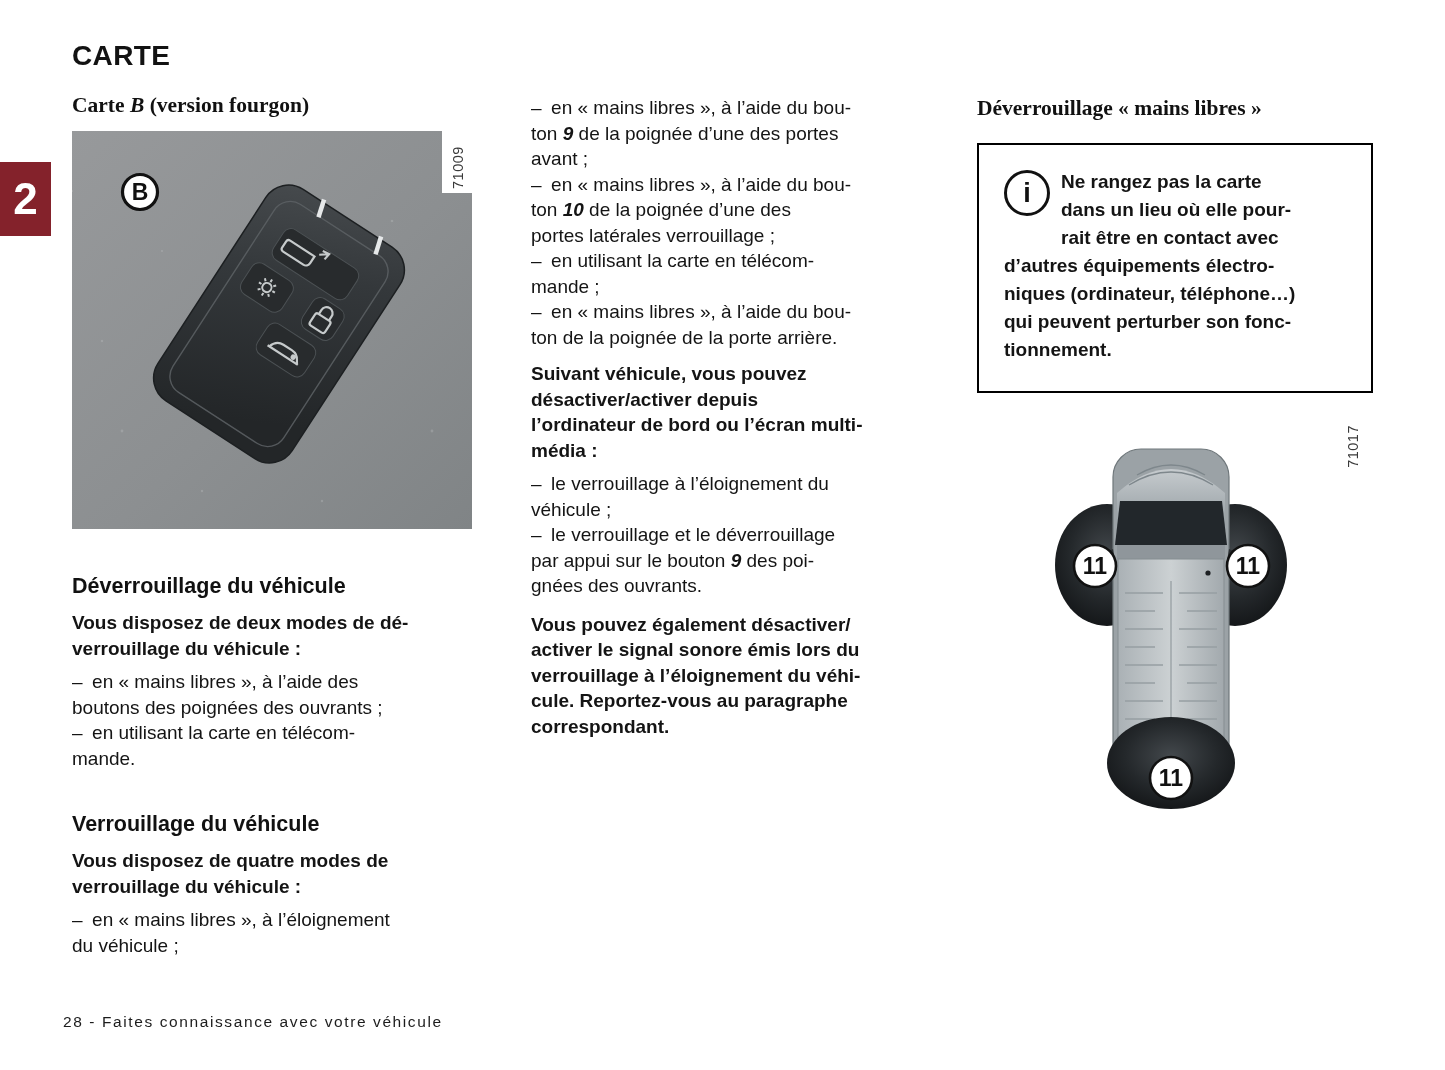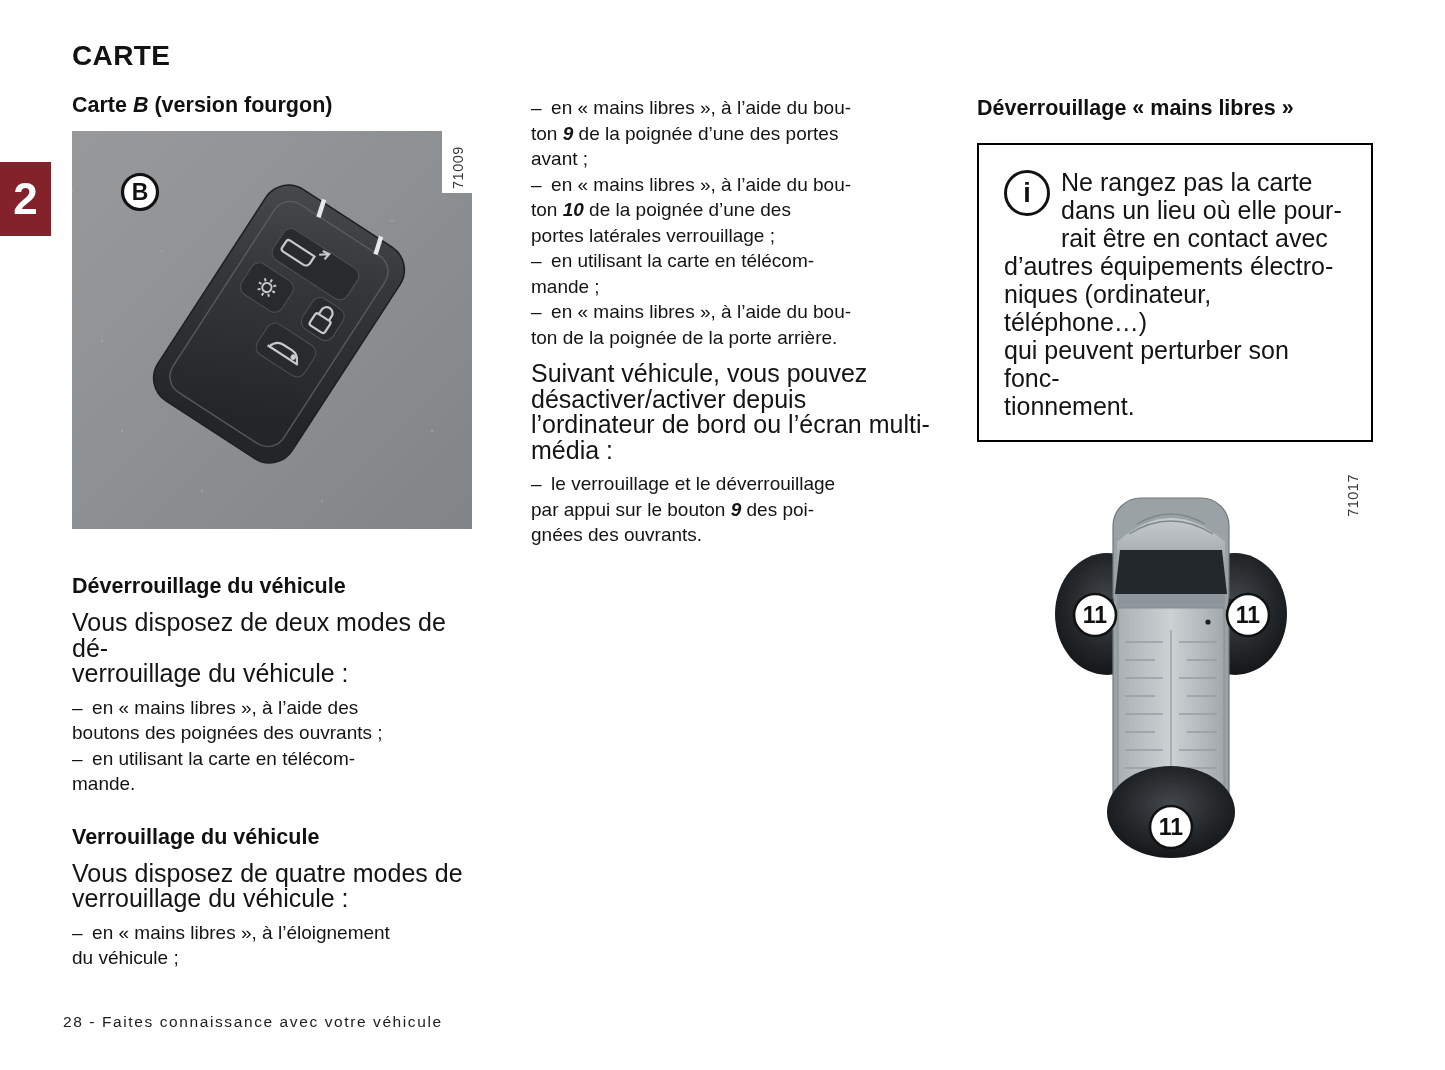--- a/index.html
+++ b/index.html
@@ -13,32 +13,32 @@
 
   .page-title { position:absolute; left:72px; top:40px; font-size:28px;
     font-weight:800; letter-spacing:.4px; color:#121212; }
 
   .col { position:absolute; top:92px; }
   #col1 { left:72px;  width:400px; }
   #col2 { left:523px; width:402px;margin-left:8px; }
   #col3 { left:977px; width:398px; }
 
   .h2 { font-size:21.5px; font-weight:700; line-height:26px; color:#111;
-        white-space:pre-line; }
+        white-space:pre-line;font-family:Liberation Serif, serif; }
   .h3 { font-size:21.5px; font-weight:700; line-height:26px; color:#111; }
-  .body-p { font-size:25px; line-height:25.5px; white-space:pre-line; }
+  .body-p { font-size:19px; line-height:25.5px; white-space:pre-line;font-weight:bold; }
   .list { }
   .li { font-size:19px; line-height:25.5px; white-space:pre-line; }
   .num { font-weight:700; font-style:italic; }
 
   .mt-fig  { margin-top:13px; }
   .mt-h3   { margin-top:44px; }
   .mt-p    { margin-top:11px; }
   .mt-ul   { margin-top:8px; }
-  .mt-h3b  { margin-top:27px; }
+  .mt-h3b  { margin-top:40px; }
   #col2 .list-top { margin-top:3px; }
   #col2 .h2 { margin-top:26px; }
   #col2 .mt-p2 { margin-top:13px; }
   #col3 .h2 { margin-top:3px; white-space:normal; }
 
   figure.photo { width:400px; height:398px; position:relative; }
 
   .infobox { margin-top:22px; width:396px; min-height:250px;
     border:2px solid #000; padding:23px 25px 20px 25px; }
   .info-icon { float:left; width:46px; height:46px; border:3.5px solid #111;
@@ -167,24 +167,31 @@
 mande ;</span><span class="num"></span><span></span></p>
     <p class="li"><span>– en « mains libres », à l’aide du bou-
 ton de la poignée de la porte arrière.</span><span class="num"></span><span></span></p>
   </div>
 
   <p class="body-p mt-p">Suivant véhicule, vous pouvez
 désactiver/activer depuis
 l’ordinateur de bord ou l’écran multi-
 média :</p>
   <div class="list mt-ul">
+    <p class="li"><span>– le verrouillage à l’éloignement du
+véhicule ;</span><span class="num"></span><span></span></p>
     <p class="li"><span>– le verrouillage et le déverrouillage
 par appui sur le bouton </span><span class="num">9</span><span> des poi-
 gnées des ouvrants.</span></p>
   </div>
+  <p class="body-p mt-p2">Vous pouvez également désactiver/
+activer le signal sonore émis lors du
+verrouillage à l’éloignement du véhi-
+cule. Reportez-vous au paragraphe
+correspondant.</p>
 </div>
 
 <div class="col" id="col3">
   <h2 class="h2">Déverrouillage « mains libres »</h2>
 
   <div class="infobox">
     <div class="info-icon">i</div>
     <p class="body-p">Ne rangez pas la carte
 dans un lieu où elle pour-
 rait être en contact avec

